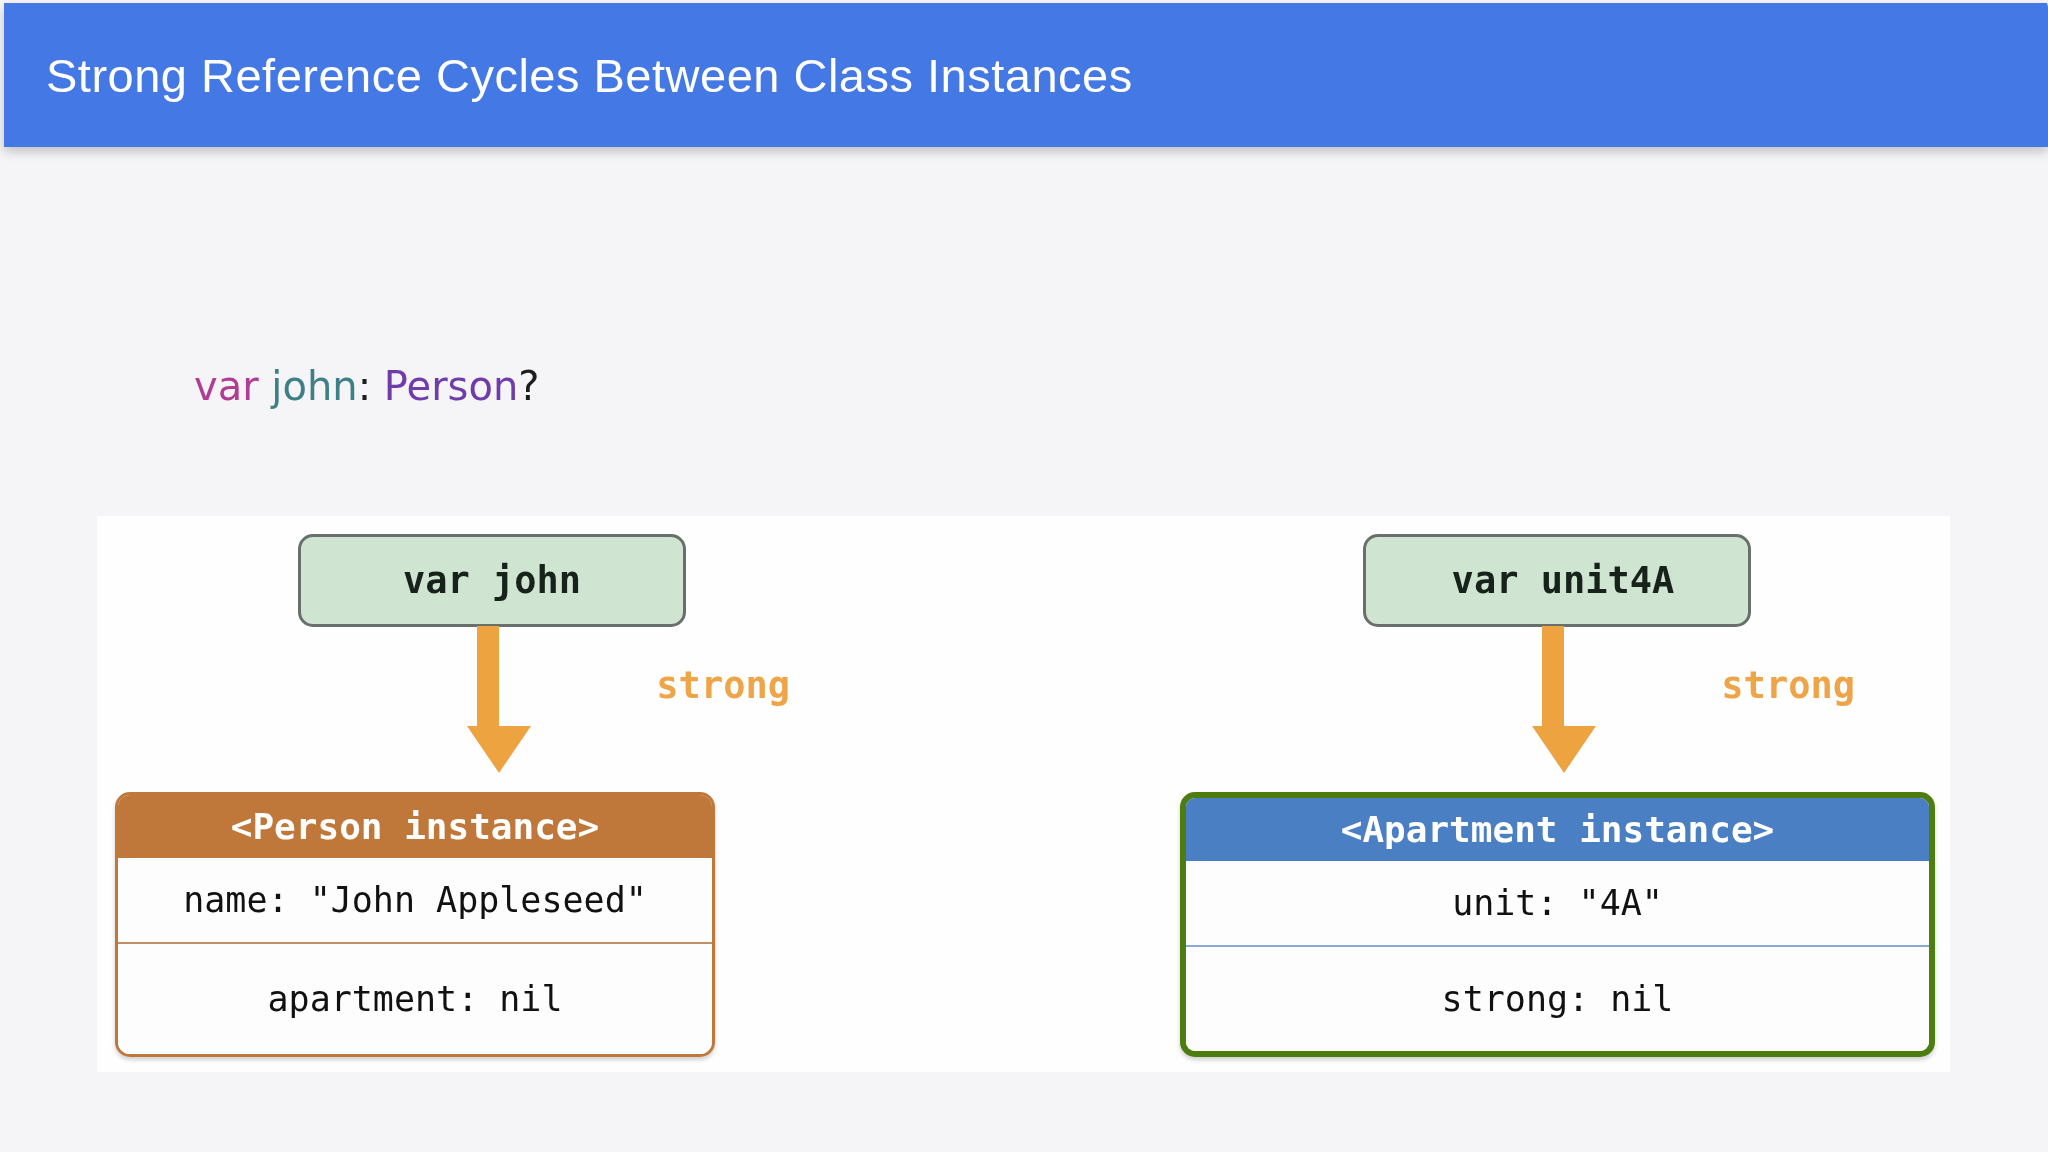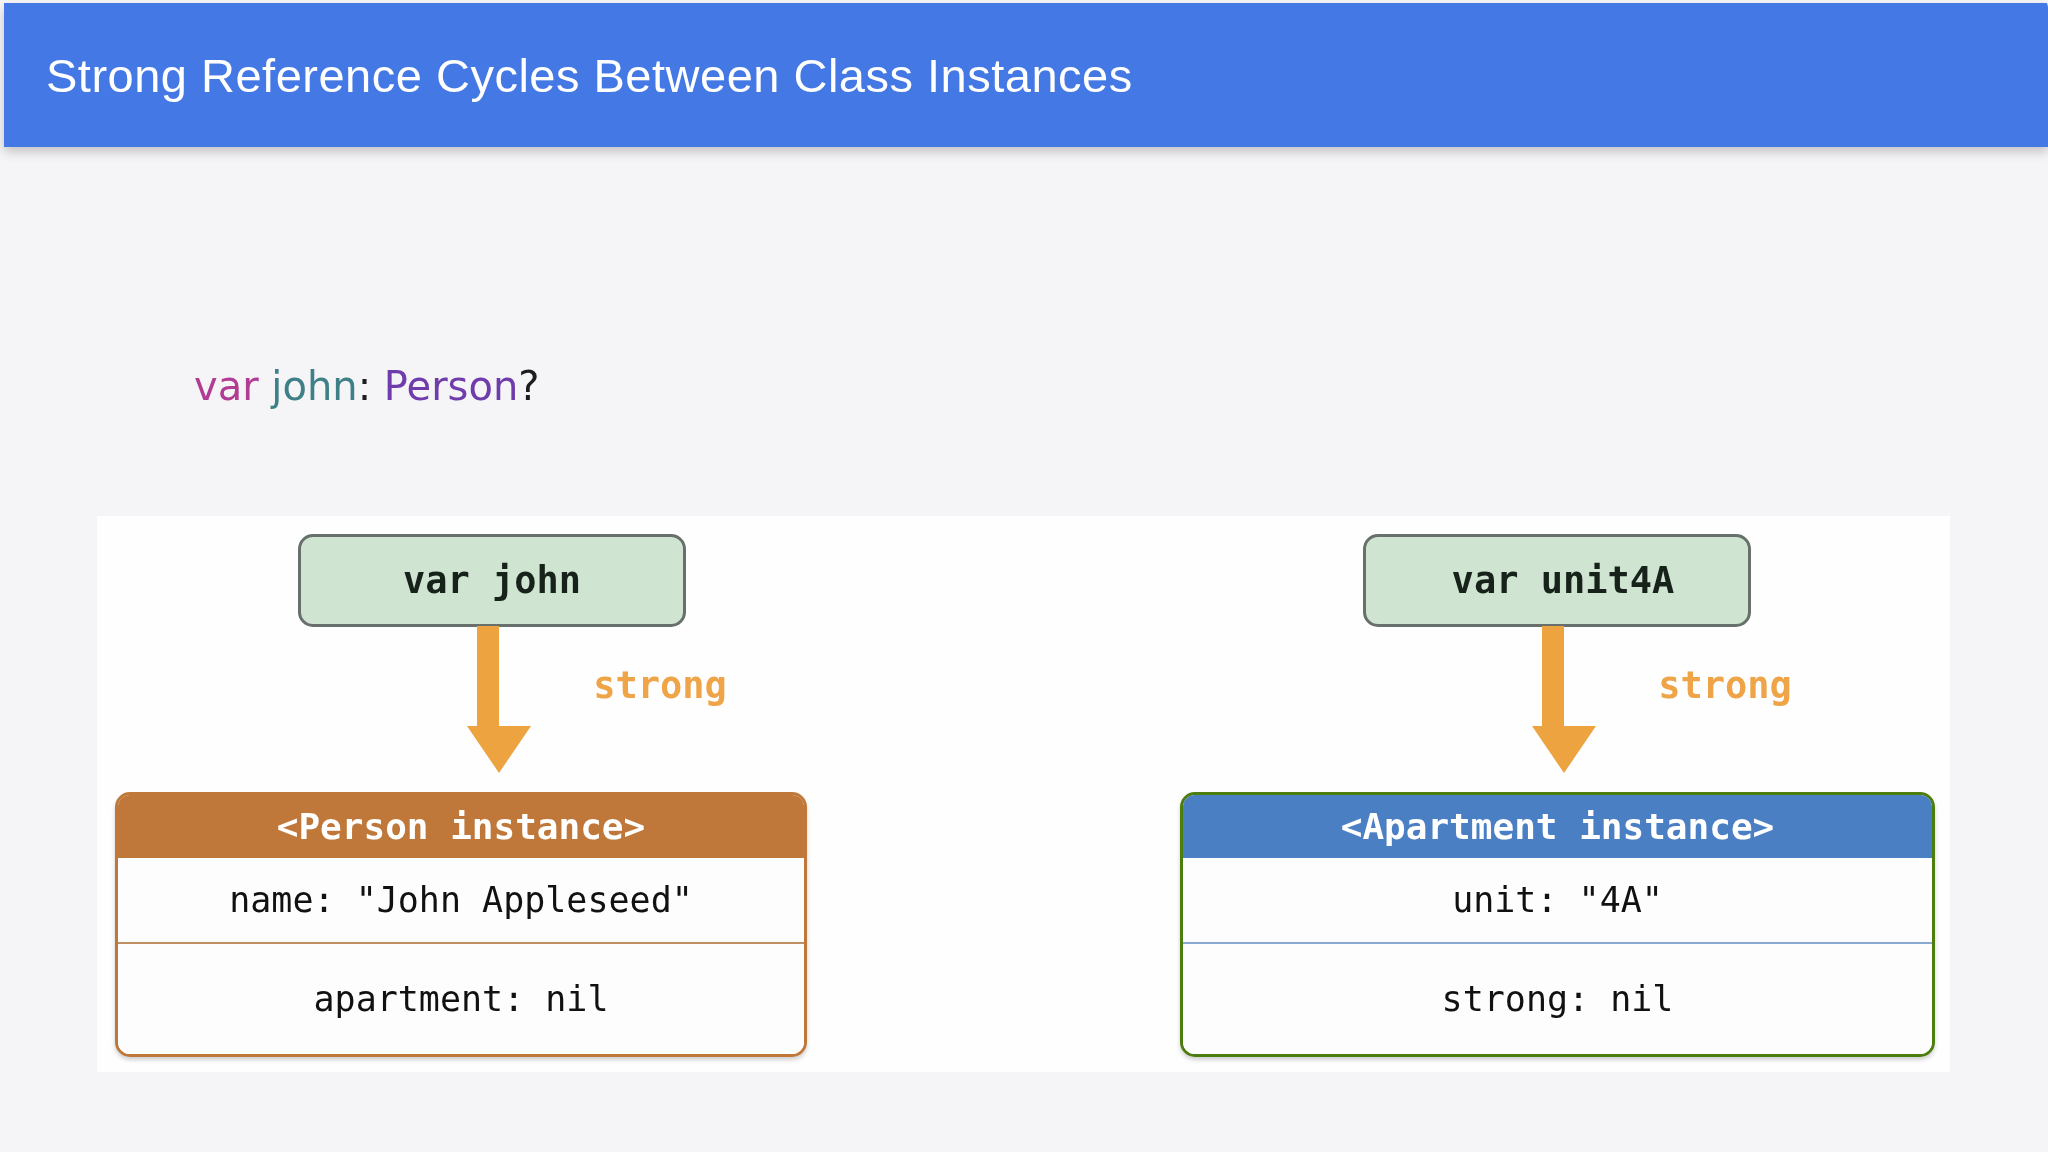--- a/index.html
+++ b/index.html
@@ -35,31 +35,31 @@
   .varbox.left{left:201px;}
   .varbox.right{left:1266px;padding-left:12px;}
 
   .arrow-stem{position:absolute;top:110px;width:22px;height:100px;background:#eda33f;}
   .arrow-head{position:absolute;top:210px;width:0;height:0;
               border-left:32px solid transparent;border-right:32px solid transparent;
               border-top:47px solid #eda33f;}
   .stem.left{left:380px;}  .head.left{left:370px;}
   .stem.right{left:1445px;} .head.right{left:1435px;}
 
-  .stronglabel{position:absolute;top:148px;width:260px;text-align:center;
+  .stronglabel{position:absolute;top:148px;width:260px;text-align:right;
                font-size:37px;font-weight:bold;color:#eea447;}
   .stronglabel.left{left:433px;}
   .stronglabel.right{left:1498px;}
 
-  .instance{position:absolute;top:276px;height:265px;width:692px;
+  .instance{position:absolute;top:276px;height:265px;width:600px;
             border-radius:15px;box-sizing:border-box;background:#fdfdfd;
             display:flex;flex-direction:column;overflow:hidden;
             box-shadow:0 3px 4px rgba(0,0,0,.18);}
   .instance.person{left:18px;border:3px solid #c0783a;}
-  .instance.apartment{left:1083px;width:755px;border:3px solid #4d7c0f;}
+  .instance.apartment{left:1083px;width:755px;border:6px solid #4d7c0f;}
   .inst-header{height:63px;flex:0 0 63px;display:flex;align-items:center;justify-content:center;
                color:#ffffff;font-size:36px;font-weight:bold;}
   .instance.person .inst-header{background:#c0783a;}
   .instance.apartment .inst-header{background:#4b7fc3;}
   .inst-row{display:flex;align-items:center;justify-content:center;
             font-size:35px;color:#111;background:#fdfdfd;}
   .row1{flex:0 0 84px;}
   .row2{flex:1 1 auto;}
   .divider{height:0;border-top:2px solid;}
   .instance.person .divider{border-color:#c09065;}

